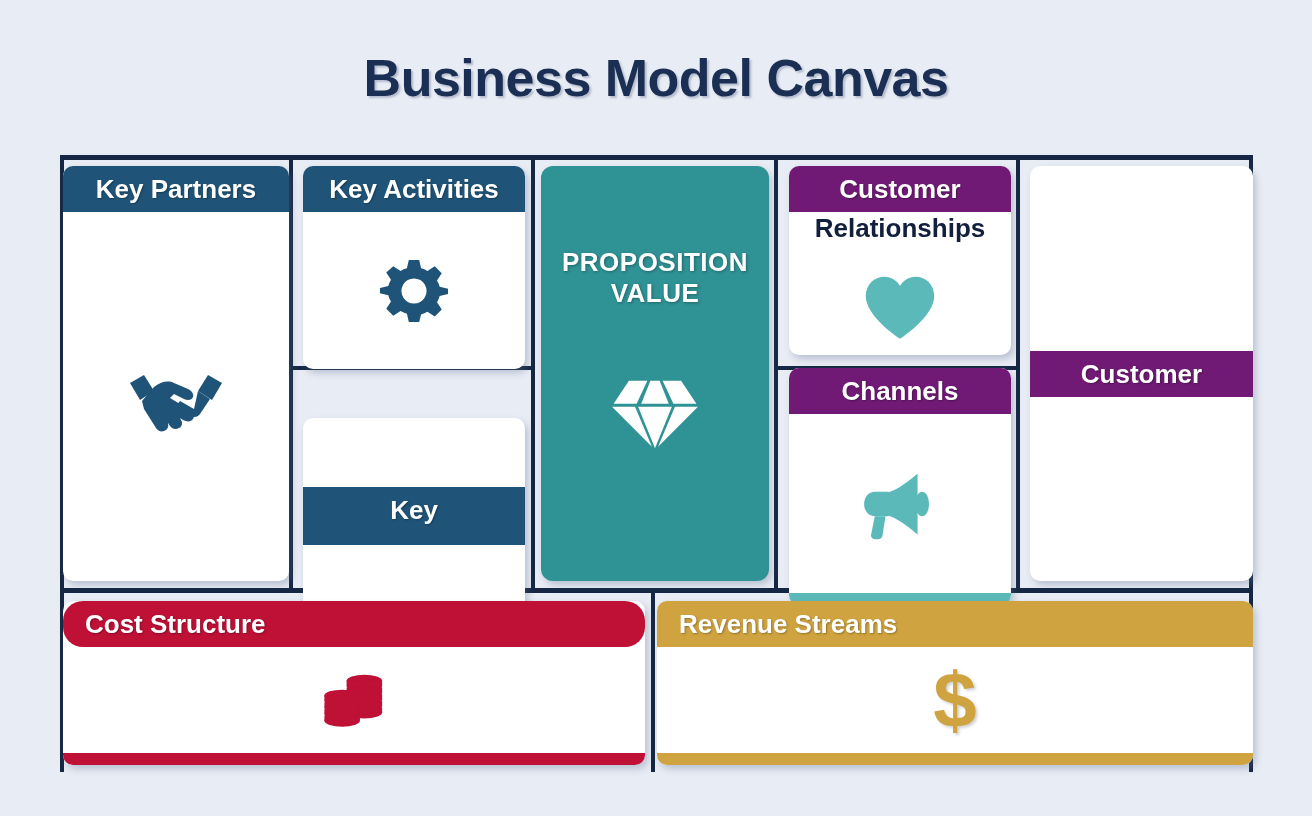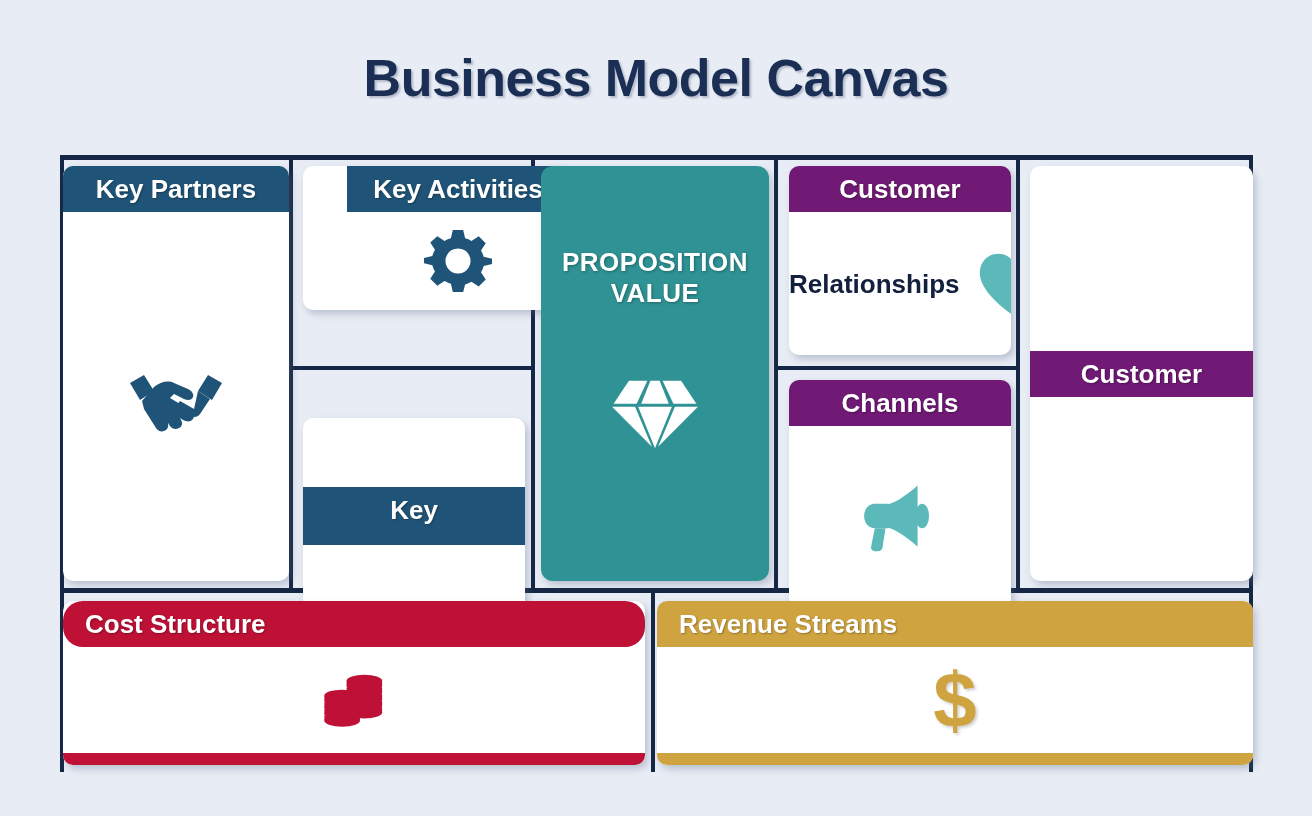--- a/index.html
+++ b/index.html
@@ -95,20 +95,21 @@
   }
 
   .card-body {
     flex: 1 1 auto;
     display: flex;
     align-items: center;
     justify-content: center;
     position: relative;
   }
   .card-body.with-overflow {
+    flex-direction: column;
     justify-content: flex-start;
     gap: 16px;
   }
   .card-body.with-overflow .icon-slot {
     flex: 1 1 auto;
     display: flex;
     align-items: center;
     justify-content: center;
     width: 100%;
   }
@@ -118,25 +119,25 @@
     flex: 0 0 12px;
     height: 12px;
   }
   .card-footstrip.navy { background: #1f5478; }
   .card-footstrip.teal { background: #5cb9b9; }
   .card-footstrip.red  { background: #bf1036; }
   .card-footstrip.gold { background: #cfa33f; }
 
   
   #card-key-partners    { left: 63px;   top: 166px; width: 226px; height: 415px; }
-  #card-key-activities  { left: 303px;  top: 166px; width: 222px; height: 144px; padding-left: 44px; }
+  #card-key-activities  { left: 303px;  top: 166px; width: 222px; height: 203px; }
   #card-key-resources   { left: 303px;  top: 386px; width: 222px; height: 195px; margin-top: 32px; }
   #card-value-prop      { left: 541px;  top: 166px; width: 228px; height: 415px; }
   #card-cust-rel        { left: 789px;  top: 166px; width: 222px; height: 189px; }
-  #card-channels        { left: 789px;  top: 380px; width: 222px; height: 237px; }
+  #card-channels        { left: 789px;  top: 368px; width: 222px; height: 237px; }
   #card-cust-seg        { left: 1030px; top: 166px; width: 223px; height: 415px; }
   #card-cost            { left: 63px;   top: 601px; width: 582px; height: 164px; }
   #card-revenue         { left: 657px;  top: 601px; width: 596px; height: 164px; }
 
   
   #card-value-prop {
     background: #2f9294;
     border-radius: 12px;
   }
   #card-value-prop .vp-title {

